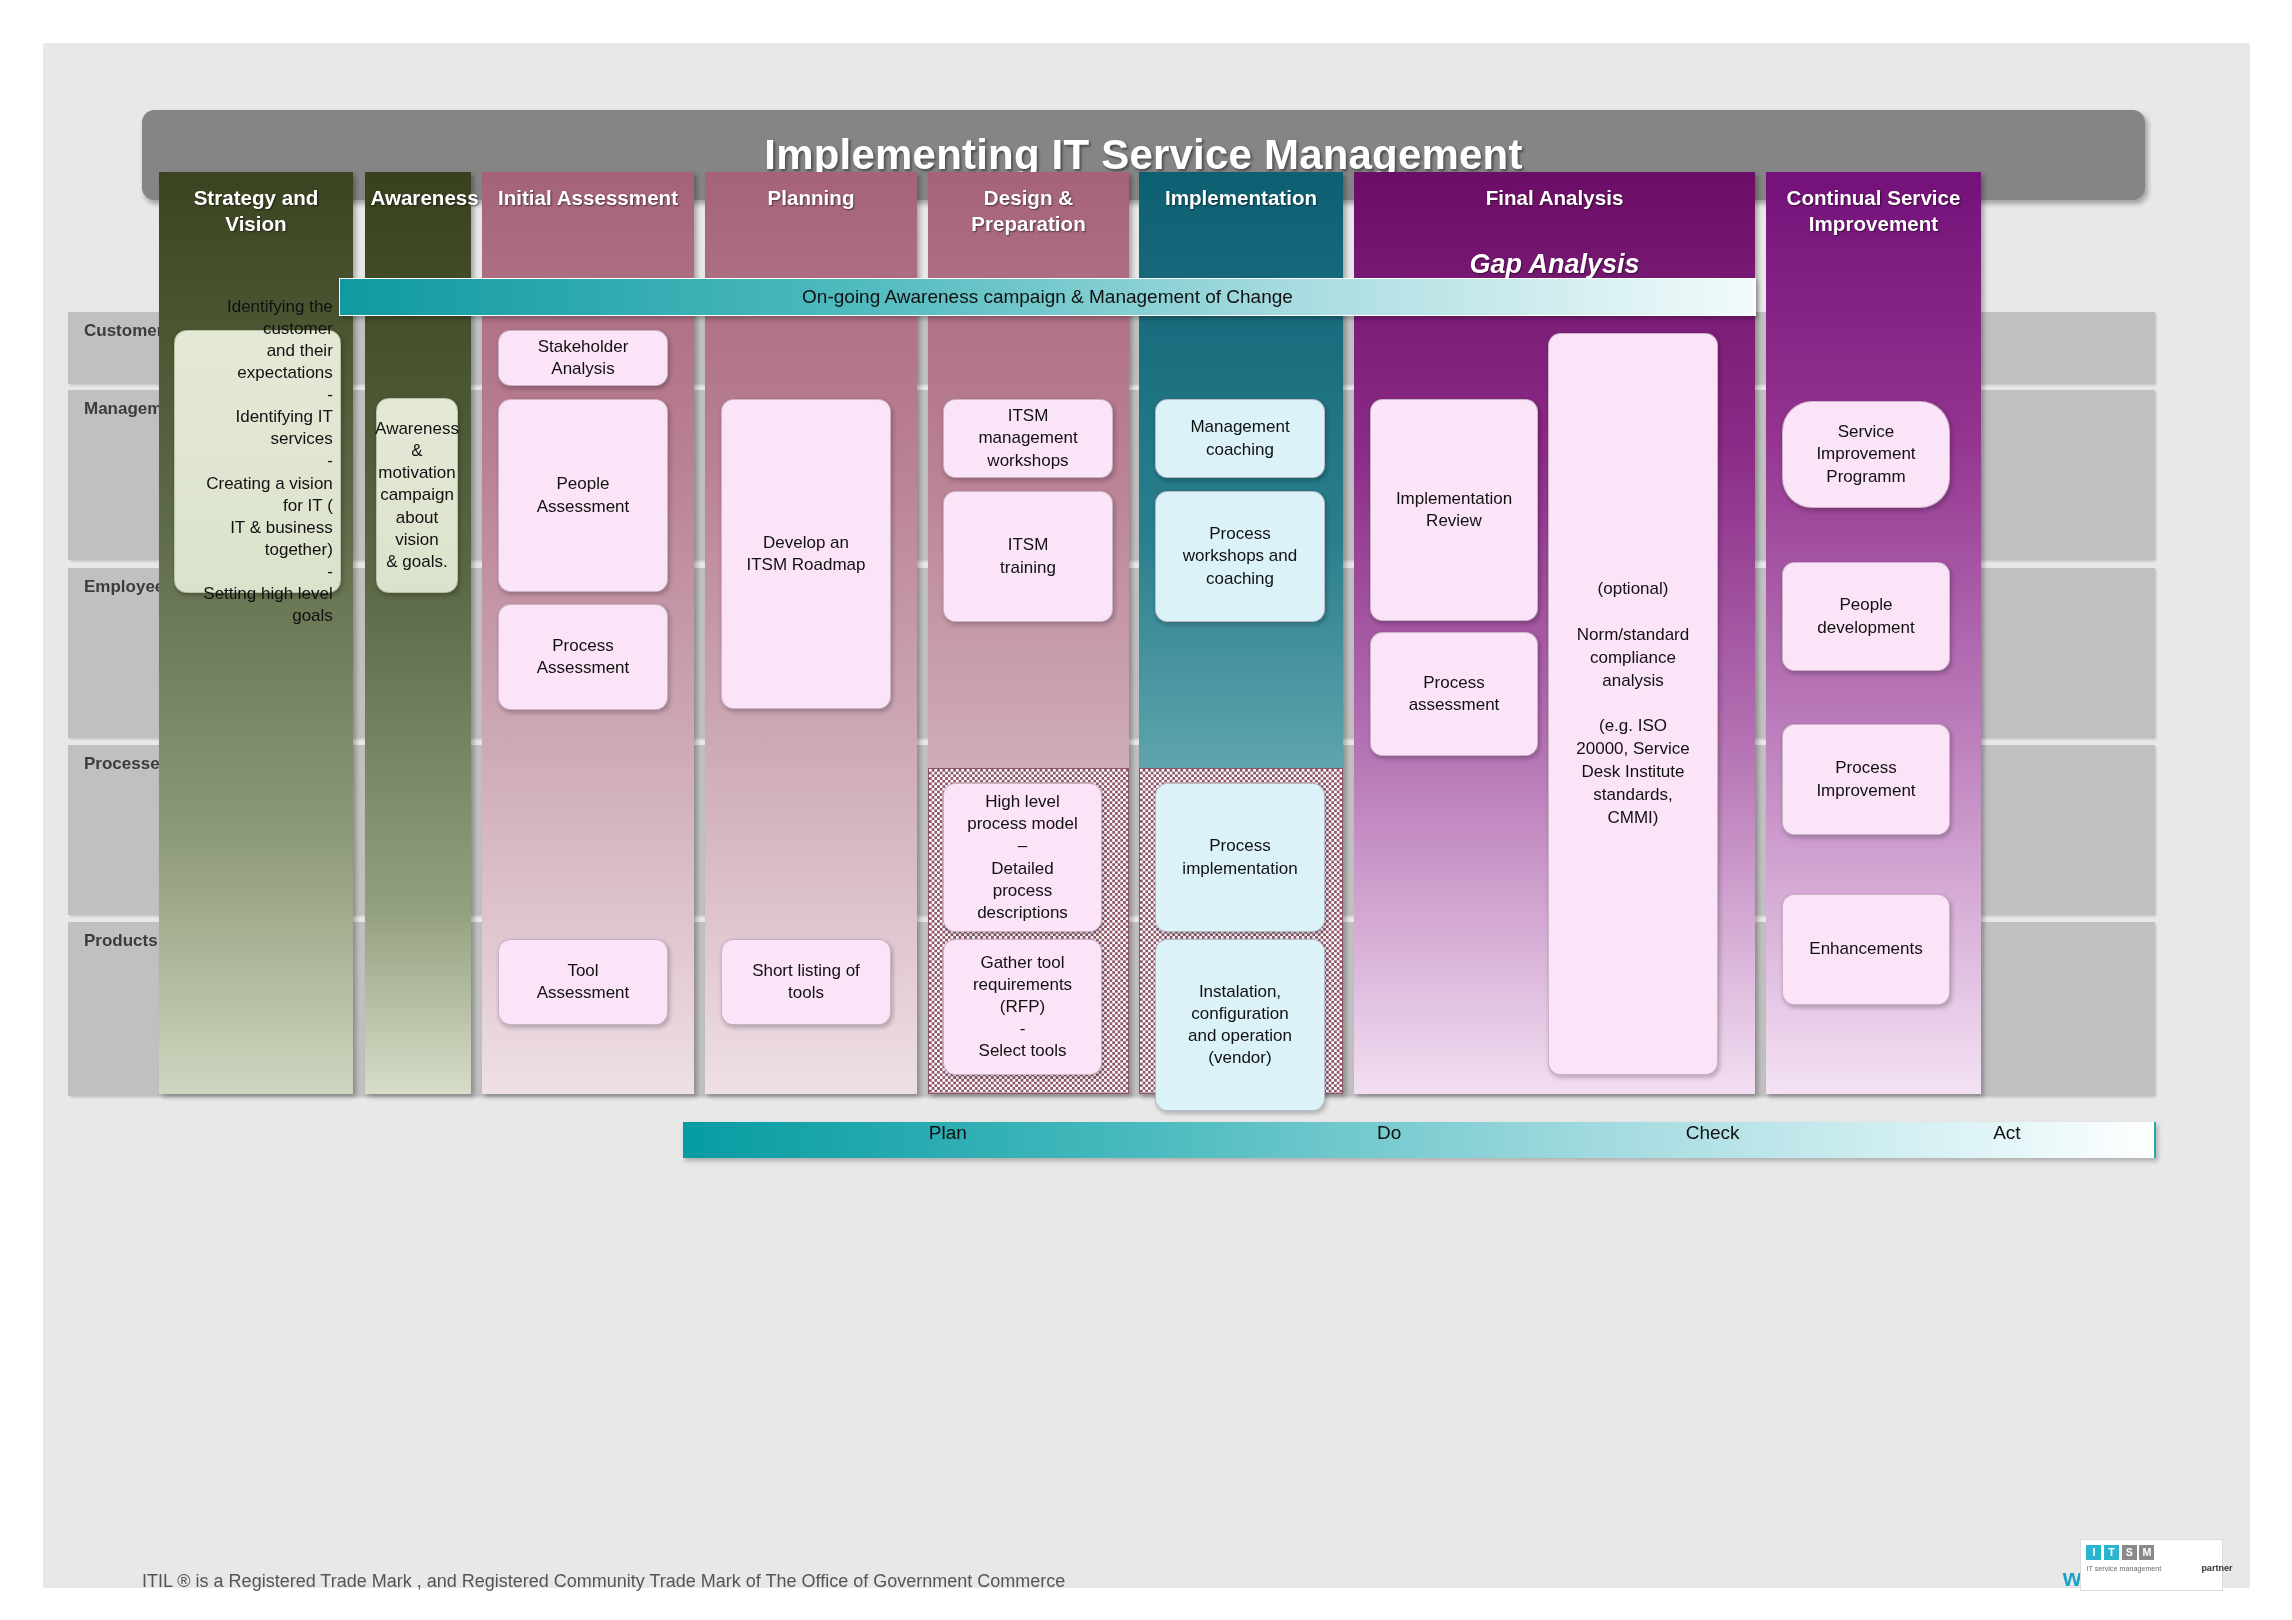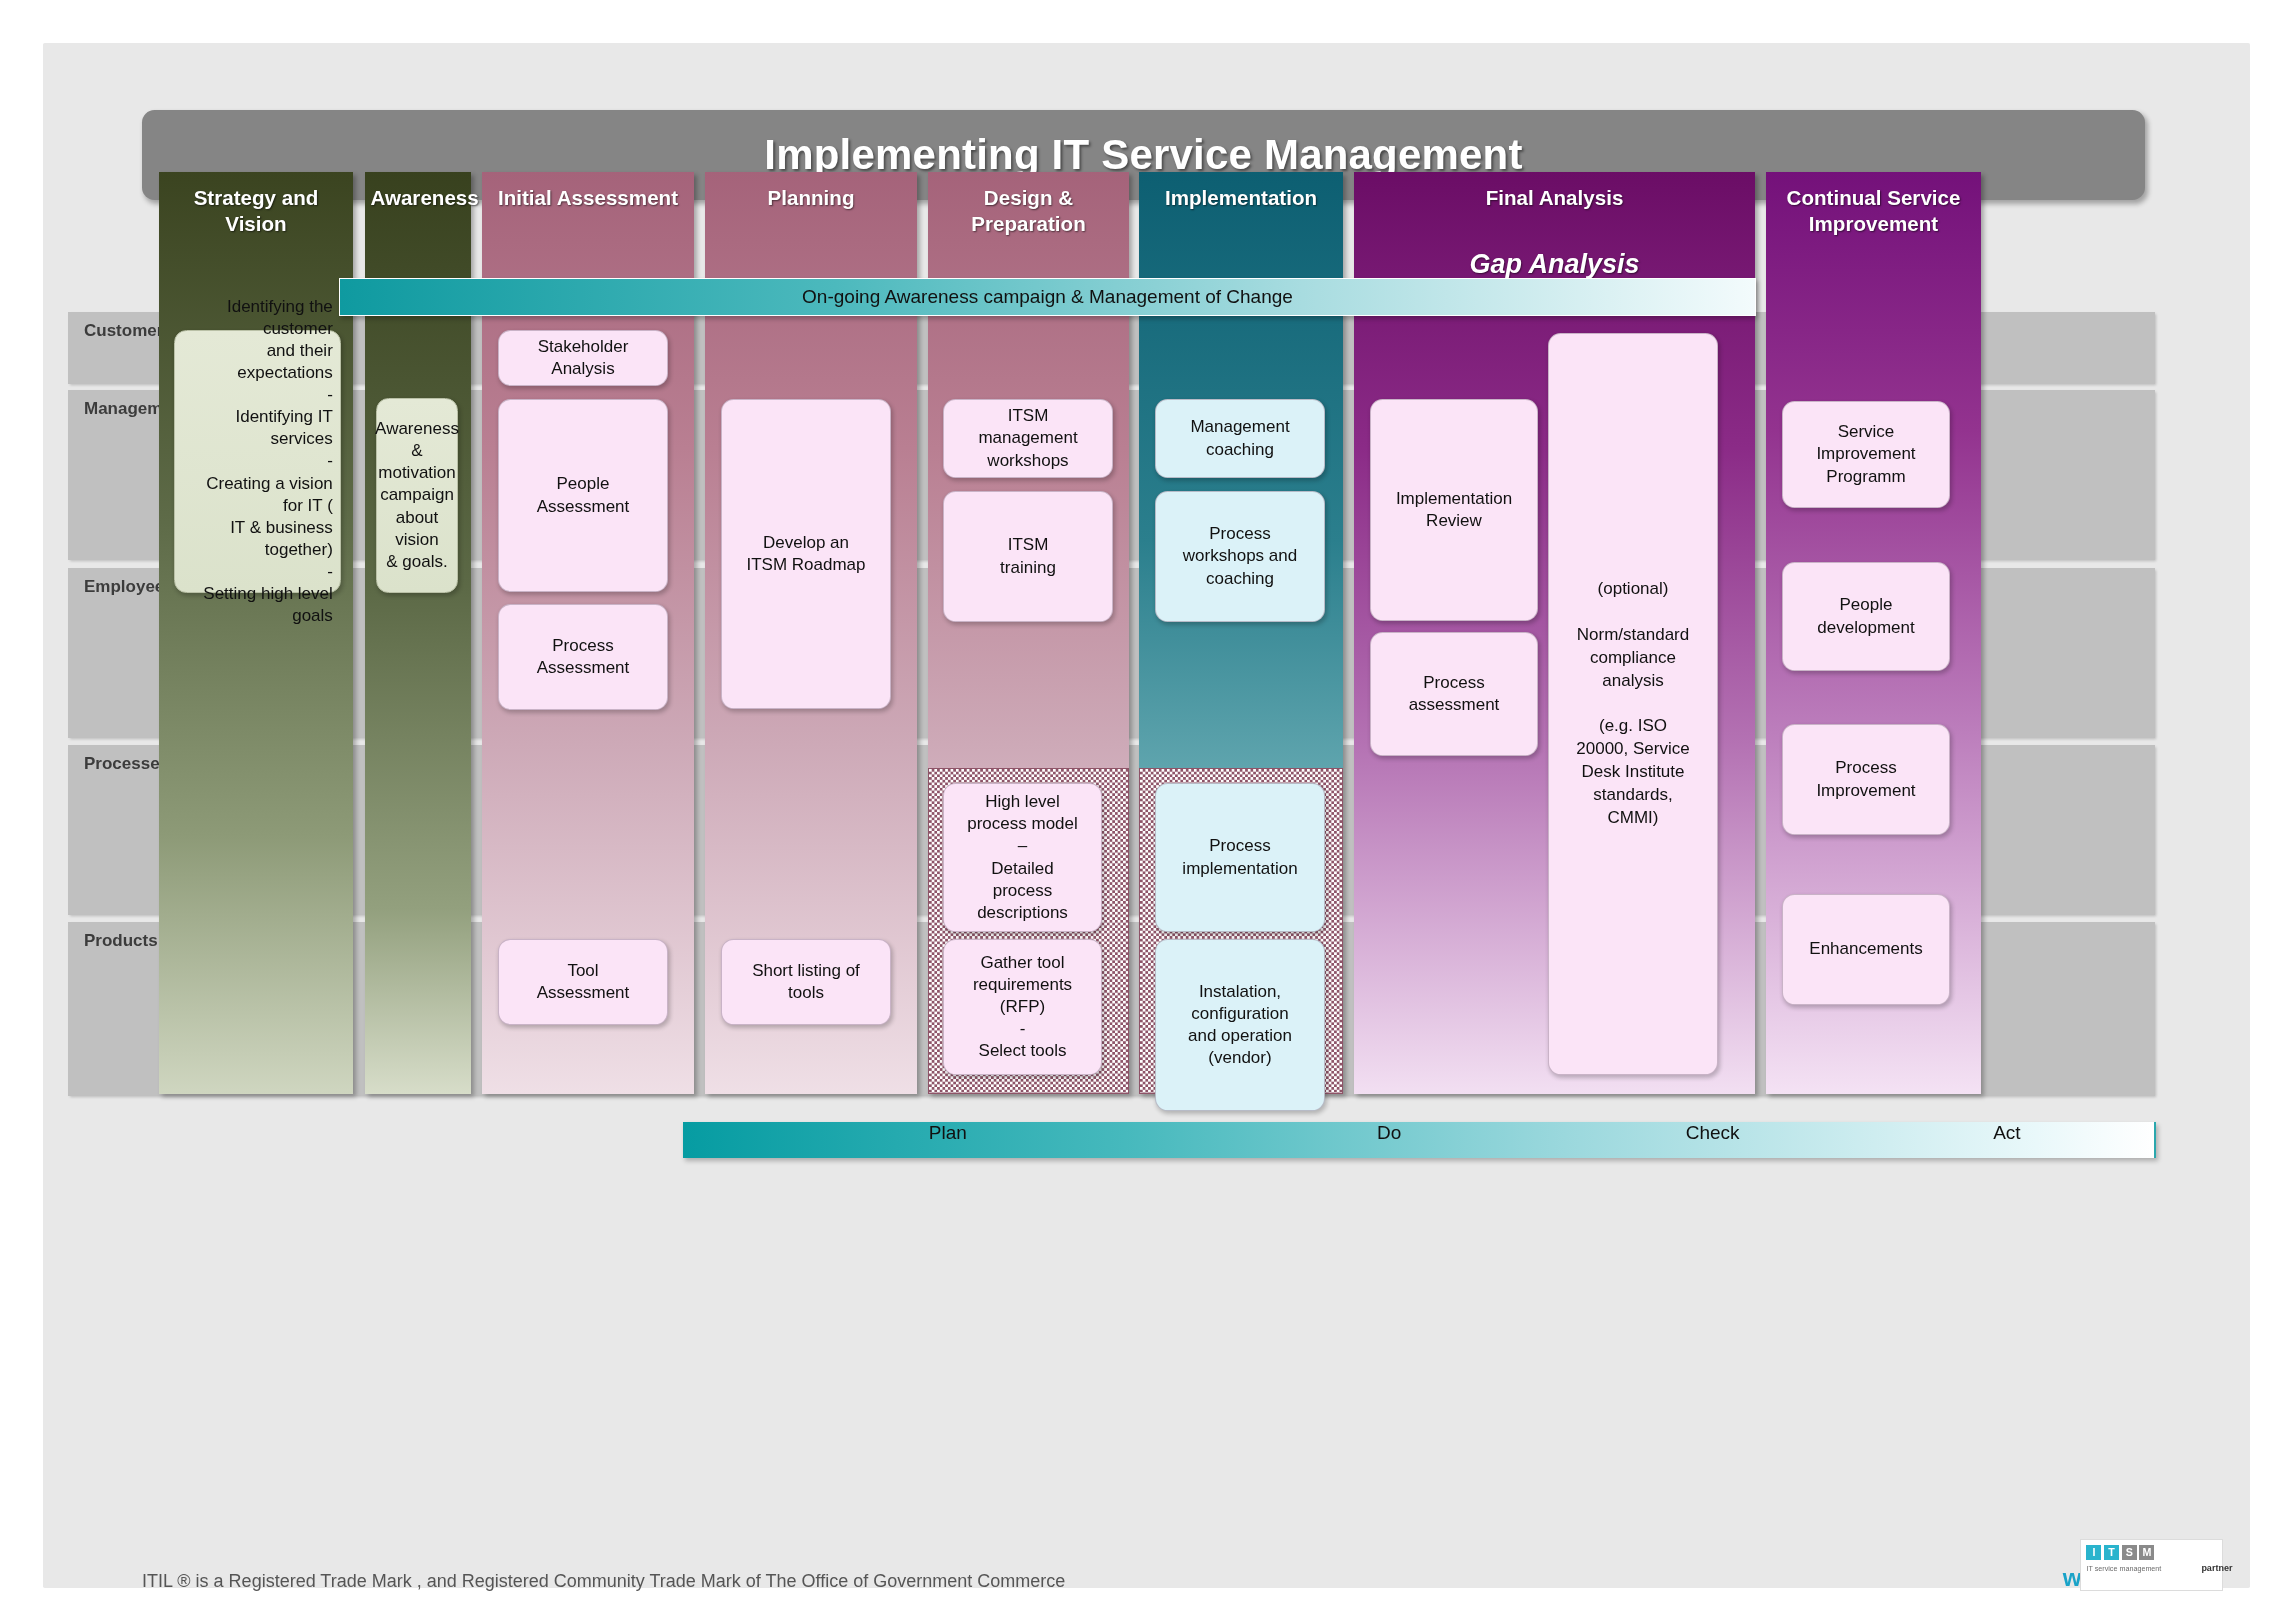--- a/index.html
+++ b/index.html
@@ -292,21 +292,21 @@
 Norm/standard
 compliance
 analysis
 
 (e.g. ISO
 20000, Service
 Desk Institute
 standards,
 CMMI)</div>
 
-    <div class="card pink" style="left:1739px; top:358px; width:168px; height:107px;">Service
+    <div class="card pink" style="left:1739px; top:358px; width:168px; height:107px;border-radius:30px;">Service
 Improvement
 Programm</div>
     <div class="card pink" style="left:1739px; top:519px; width:168px; height:109px;">People
 development</div>
     <div class="card pink" style="left:1739px; top:681px; width:168px; height:111px;">Process
 Improvement</div>
     <div class="card pink" style="left:1739px; top:851px; width:168px; height:111px;">Enhancements</div>
 
     <div id="pdca-bar" style="left:640px; top:1079px; width:1473px; height:36px;">
       <span class="seg" style="width:36%;">Plan</span>

